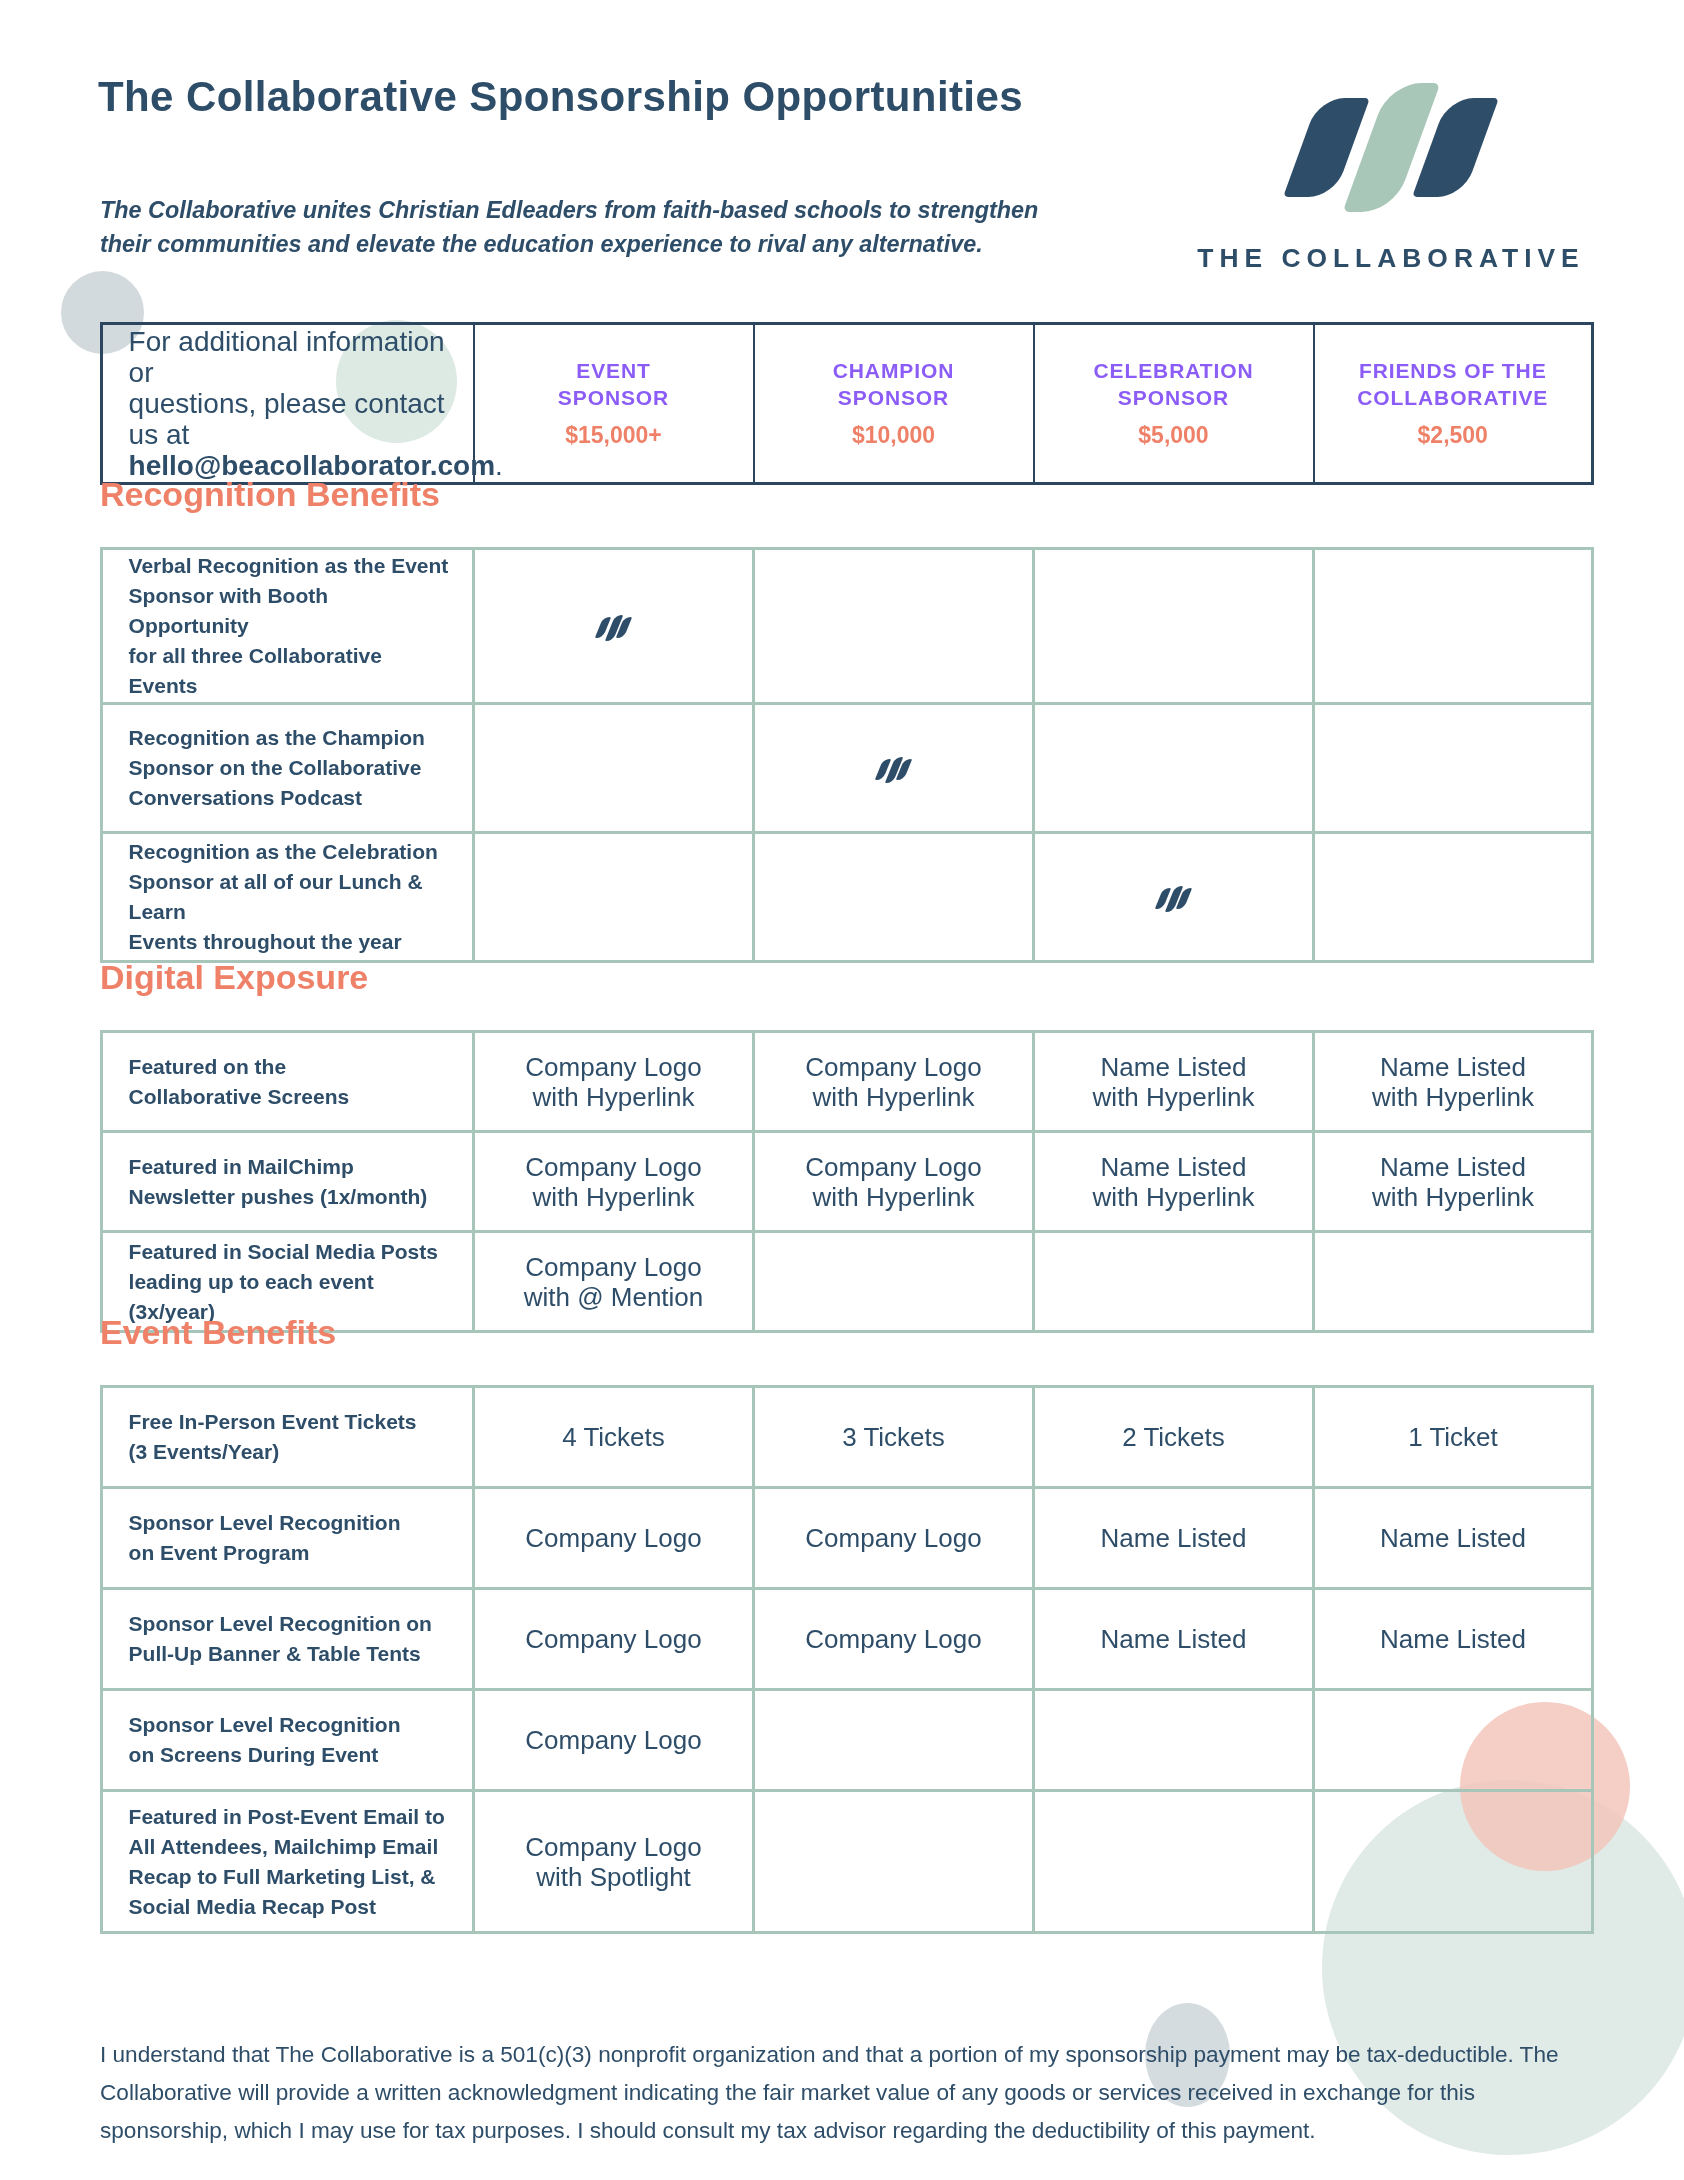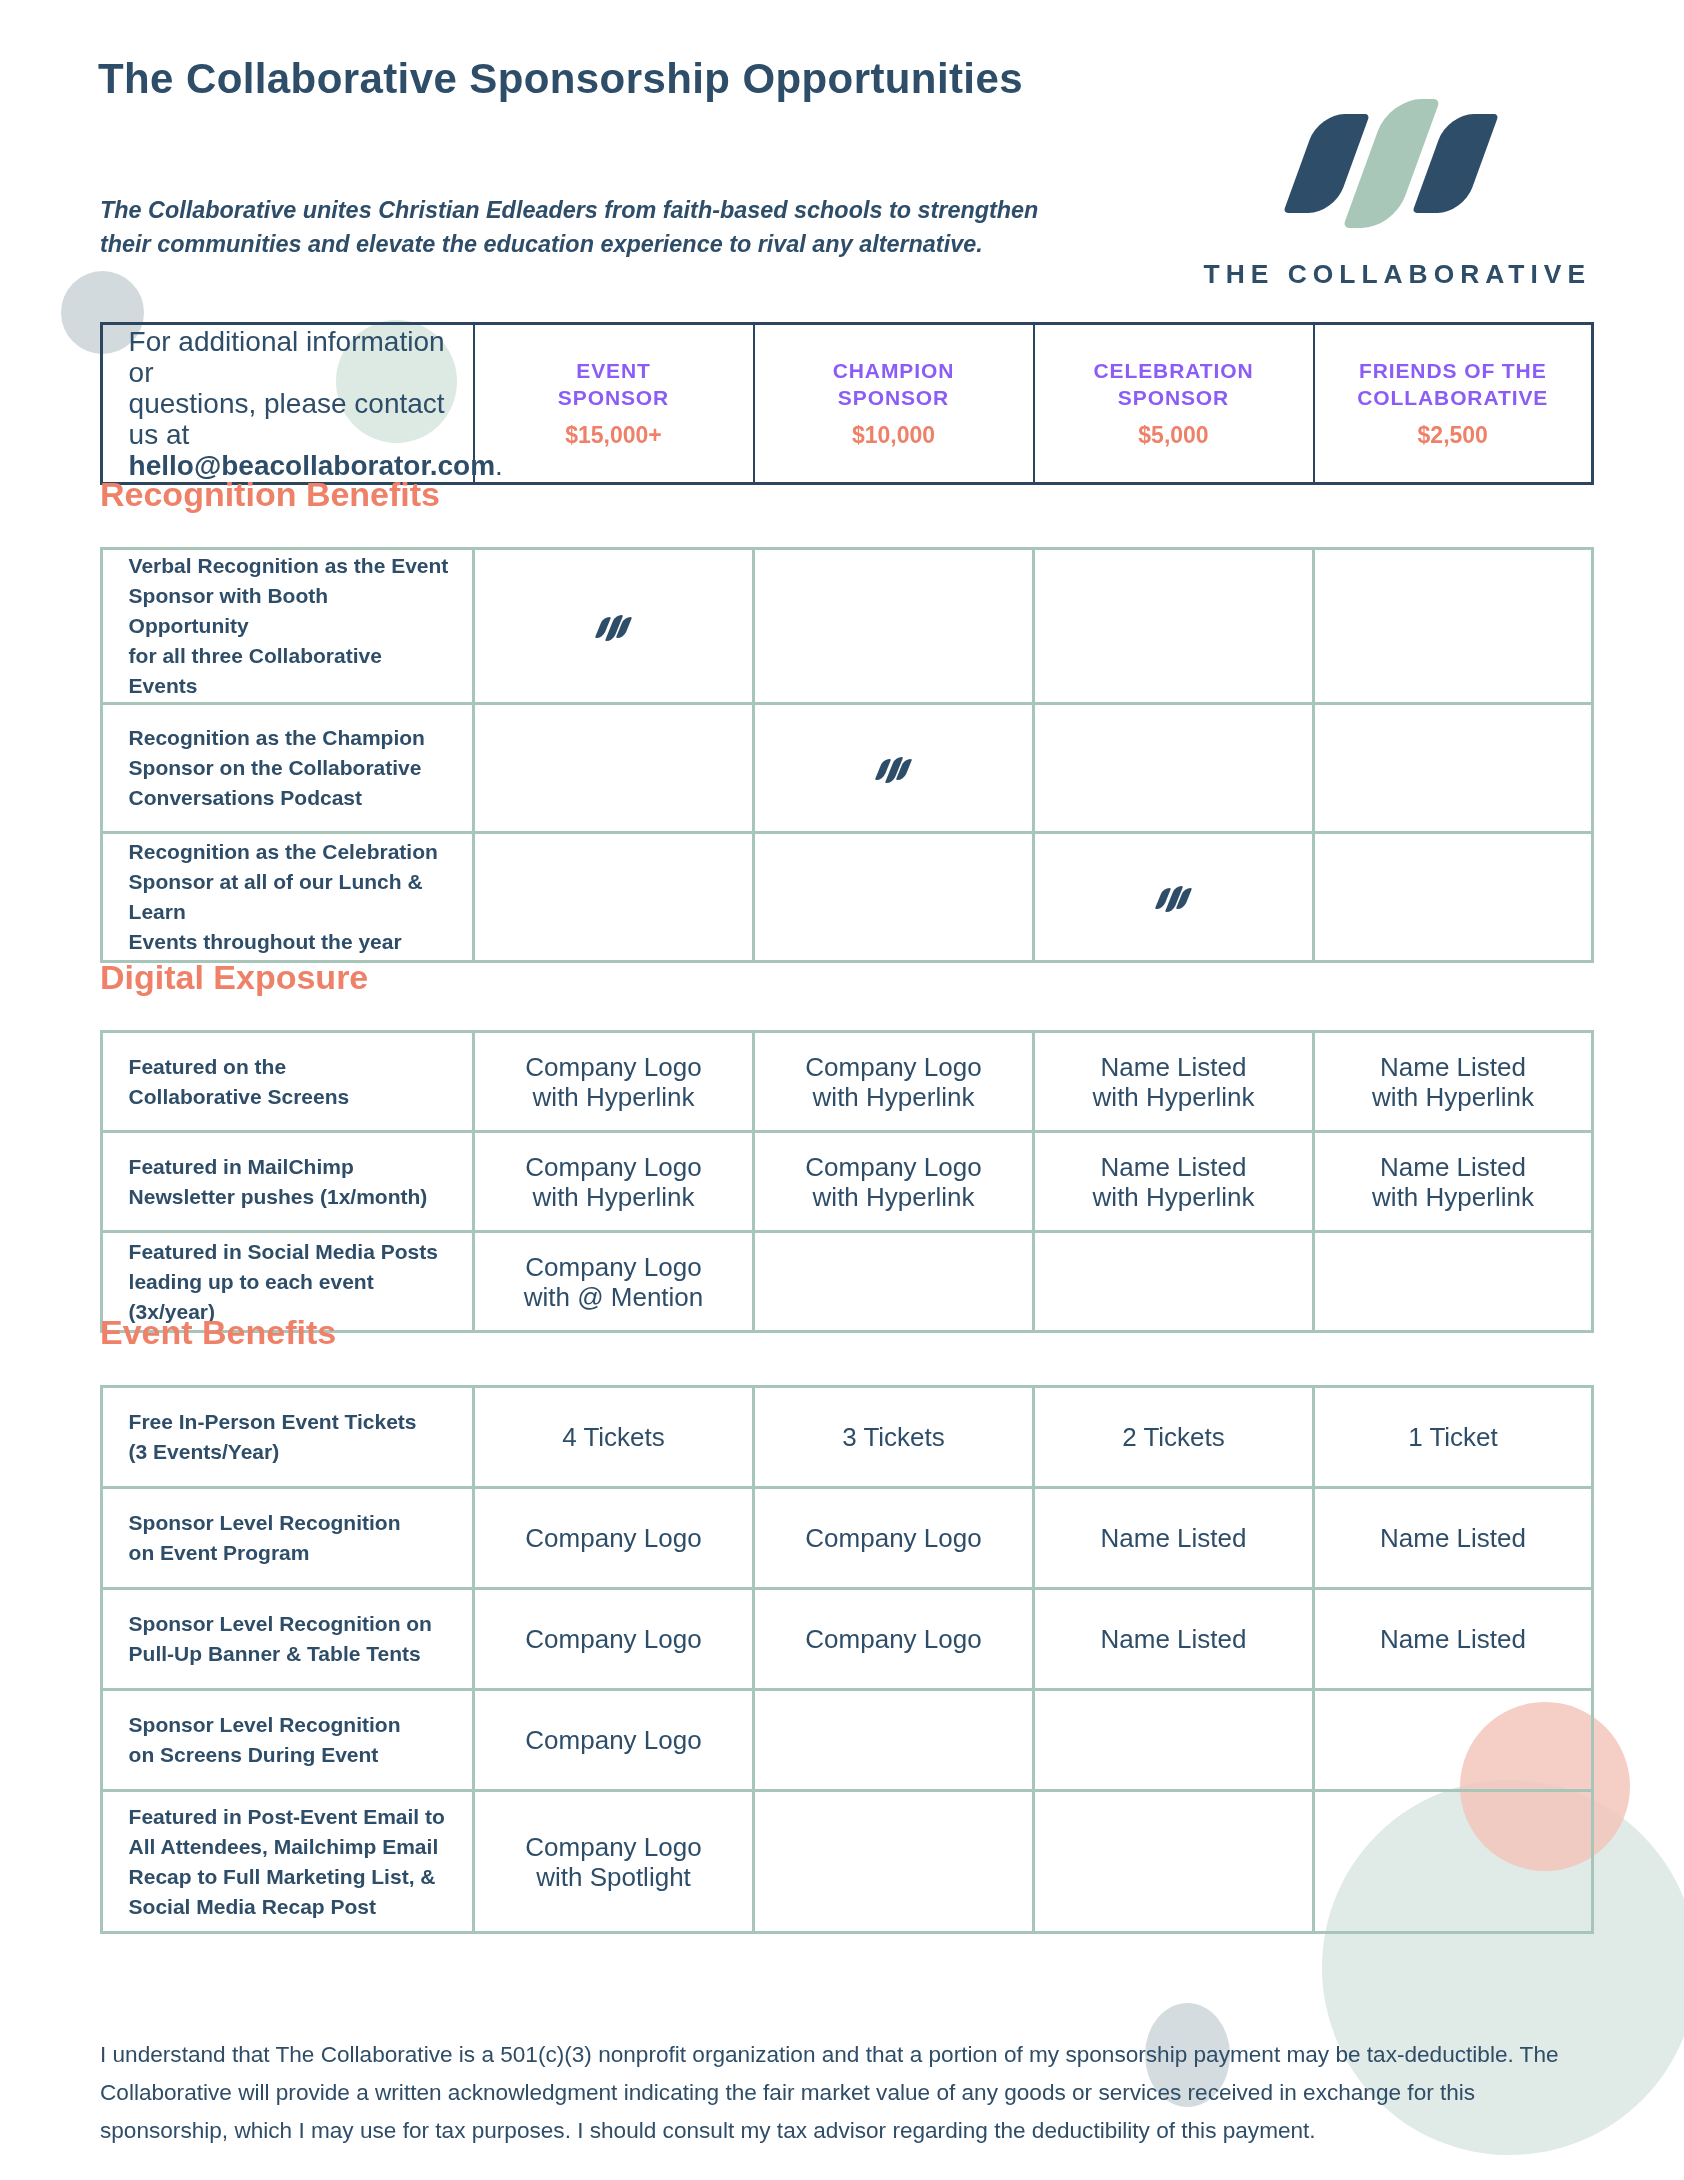--- a/index.html
+++ b/index.html
@@ -9,25 +9,25 @@
   }
   
   .circle{position:absolute; border-radius:50%; z-index:0;}
   .c-gray-top{left:61px; top:271px; width:83px; height:83px; background:#d3dadd;}
   .c-sage-top{left:336px; top:320px; width:121px; height:123px; background:#dde9e3;}
   .c-pale-big{left:1322px; top:1780px; width:375px; height:375px; background:#e0eae6;}
   .c-pink{left:1460px; top:1702px; width:170px; height:169px; background:rgba(243,197,184,0.82);}
   .c-gray-footer{left:1145px; top:2003px; width:85px; height:104px; background:#d5dce0;}
   
   .layer{position:absolute; z-index:1;}
-  .title{left:98px; top:55px; font-size:42px; font-weight:bold; letter-spacing:0.4px; margin:0;}
+  .title{left:98px; top:73px; font-size:42px; font-weight:bold; letter-spacing:0.4px; margin:0;}
   .intro{left:100px; top:193px; font-size:23.4px; font-style:italic; font-weight:bold;
          line-height:34px; white-space:pre-line; margin:0;}
   
-  .brand{left:1191px; top:90px; width:400px; text-align:right;}
+  .brand{left:1191px; top:74px; width:400px; text-align:center;}
   .blades{display:flex; justify-content:center; align-items:center; gap:13.6px; height:147px;}
   .blade{width:51px; height:99px; background:#2e4d68; border-radius:25.6px 5.1px 25.6px 5.1px;
          transform:skewX(-20deg);}
   .blade.mid{height:129px; background:#a8c7b9; border-radius:32px 6.8px 32px 6.8px;}
   .wordmark{margin-top:22px; font-size:26.4px; font-weight:bold; letter-spacing:6px; white-space:nowrap;}
   
   .pricing{left:100px; top:322px; width:1492px; height:135px;
            border-collapse:collapse; table-layout:fixed; border:3.4px solid #2c4660;}
   .pricing td{border:2.6px solid #2c4660; background:transparent; vertical-align:middle;}
   col.c0{width:372px;} col.c1,col.c2,col.c3{width:280px;} col.c4{width:279px;}

